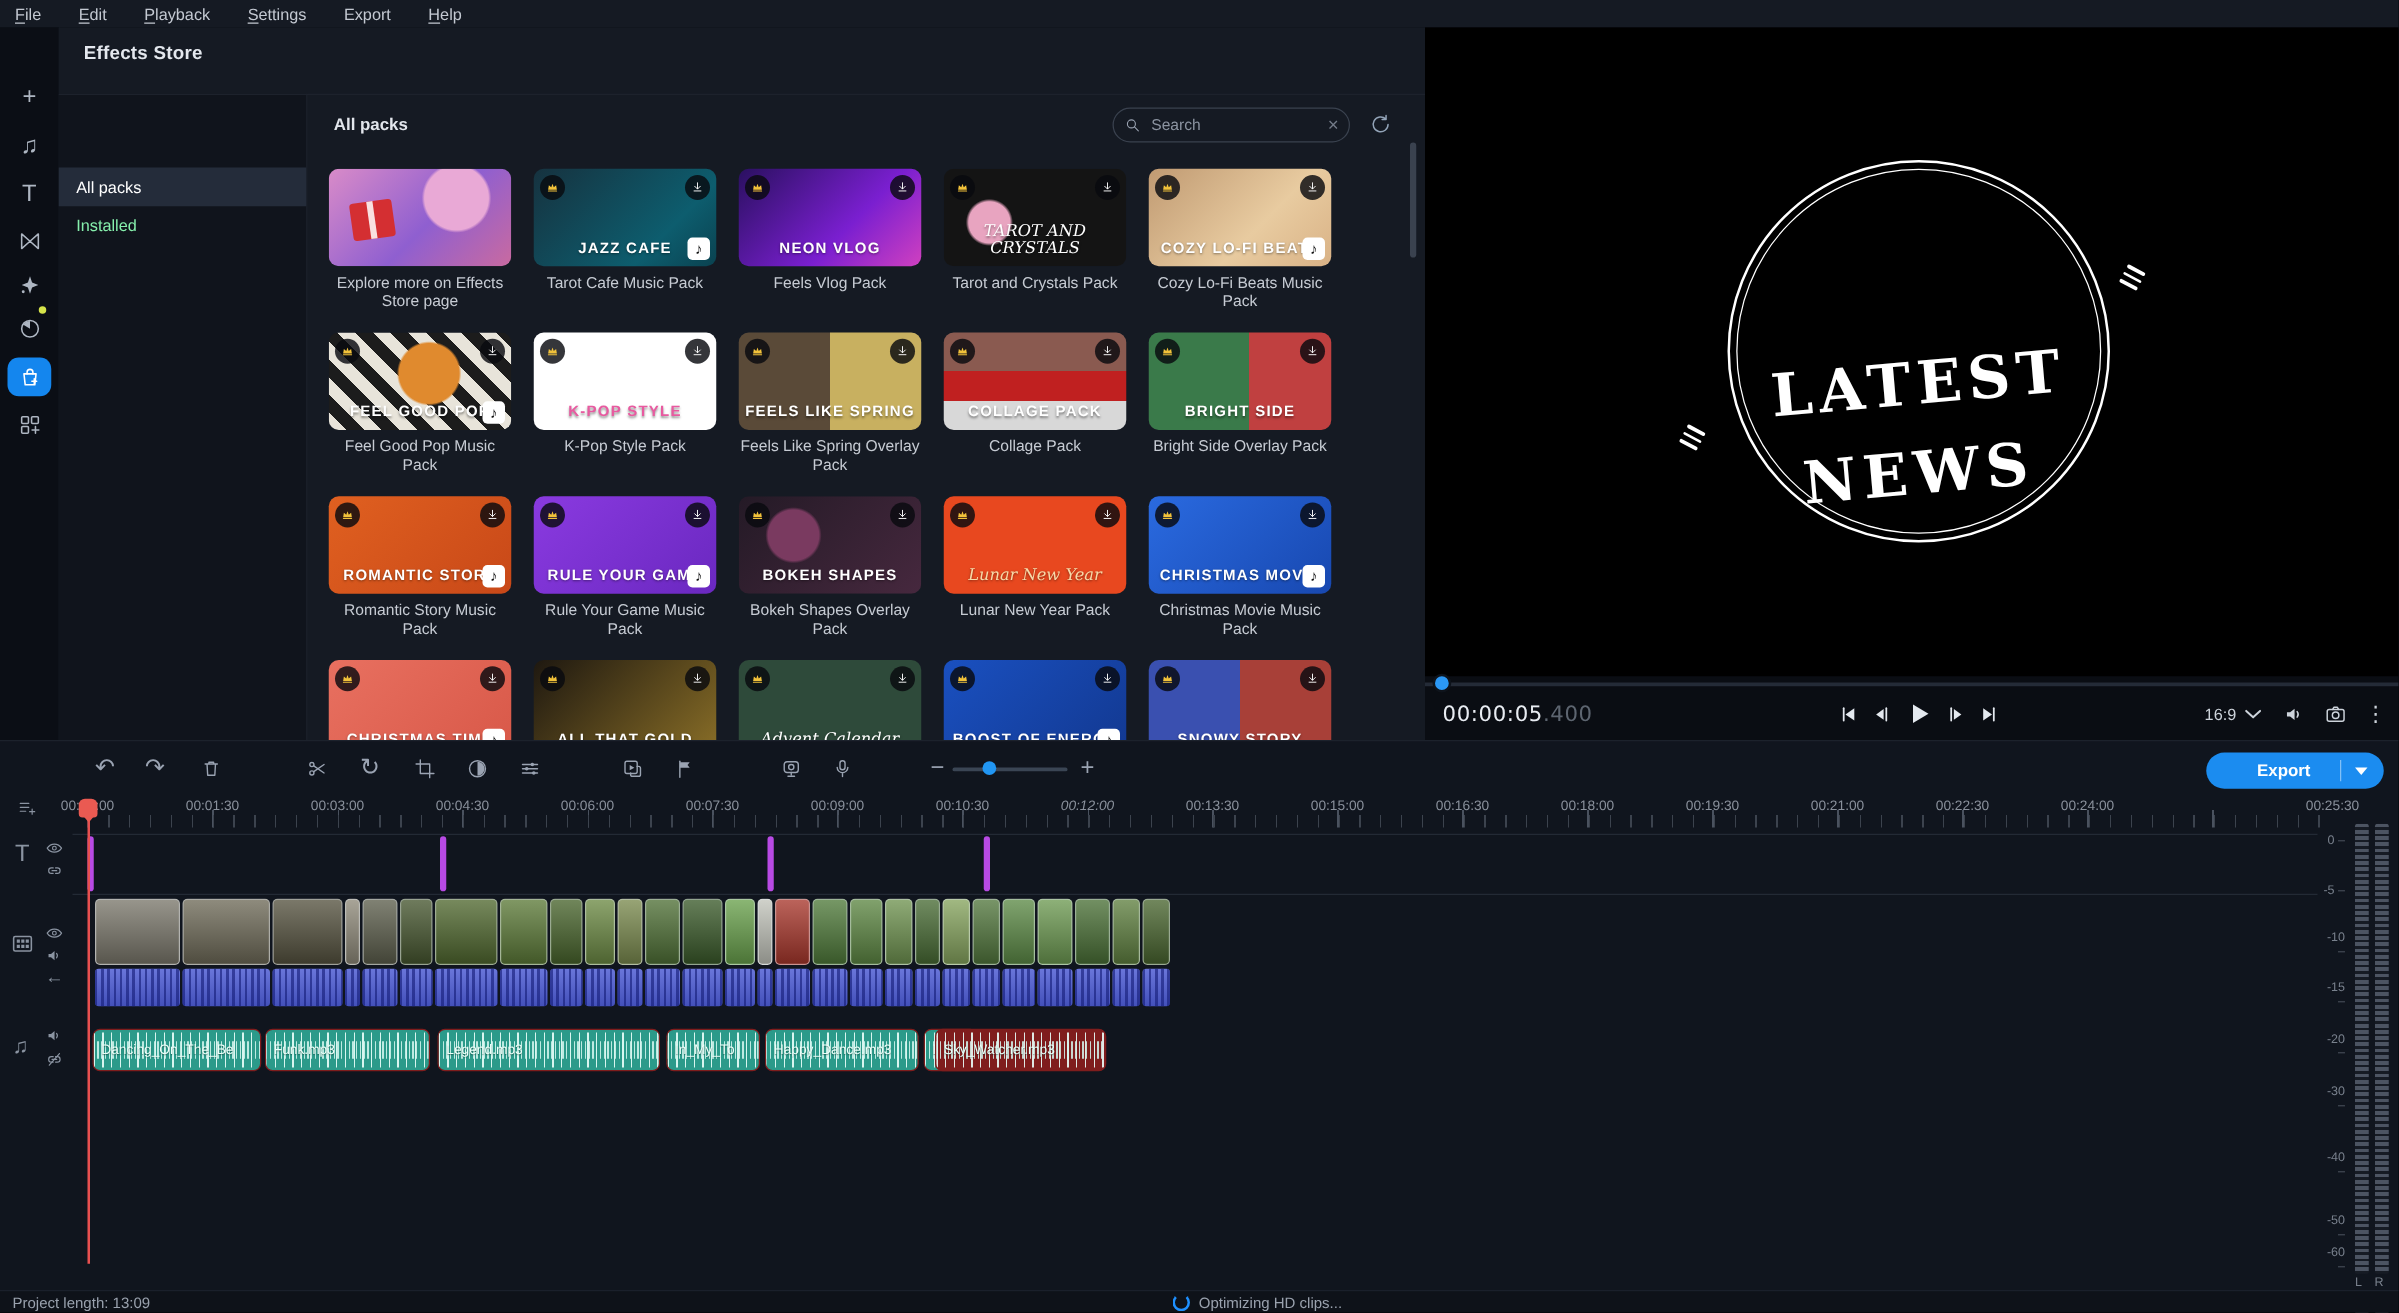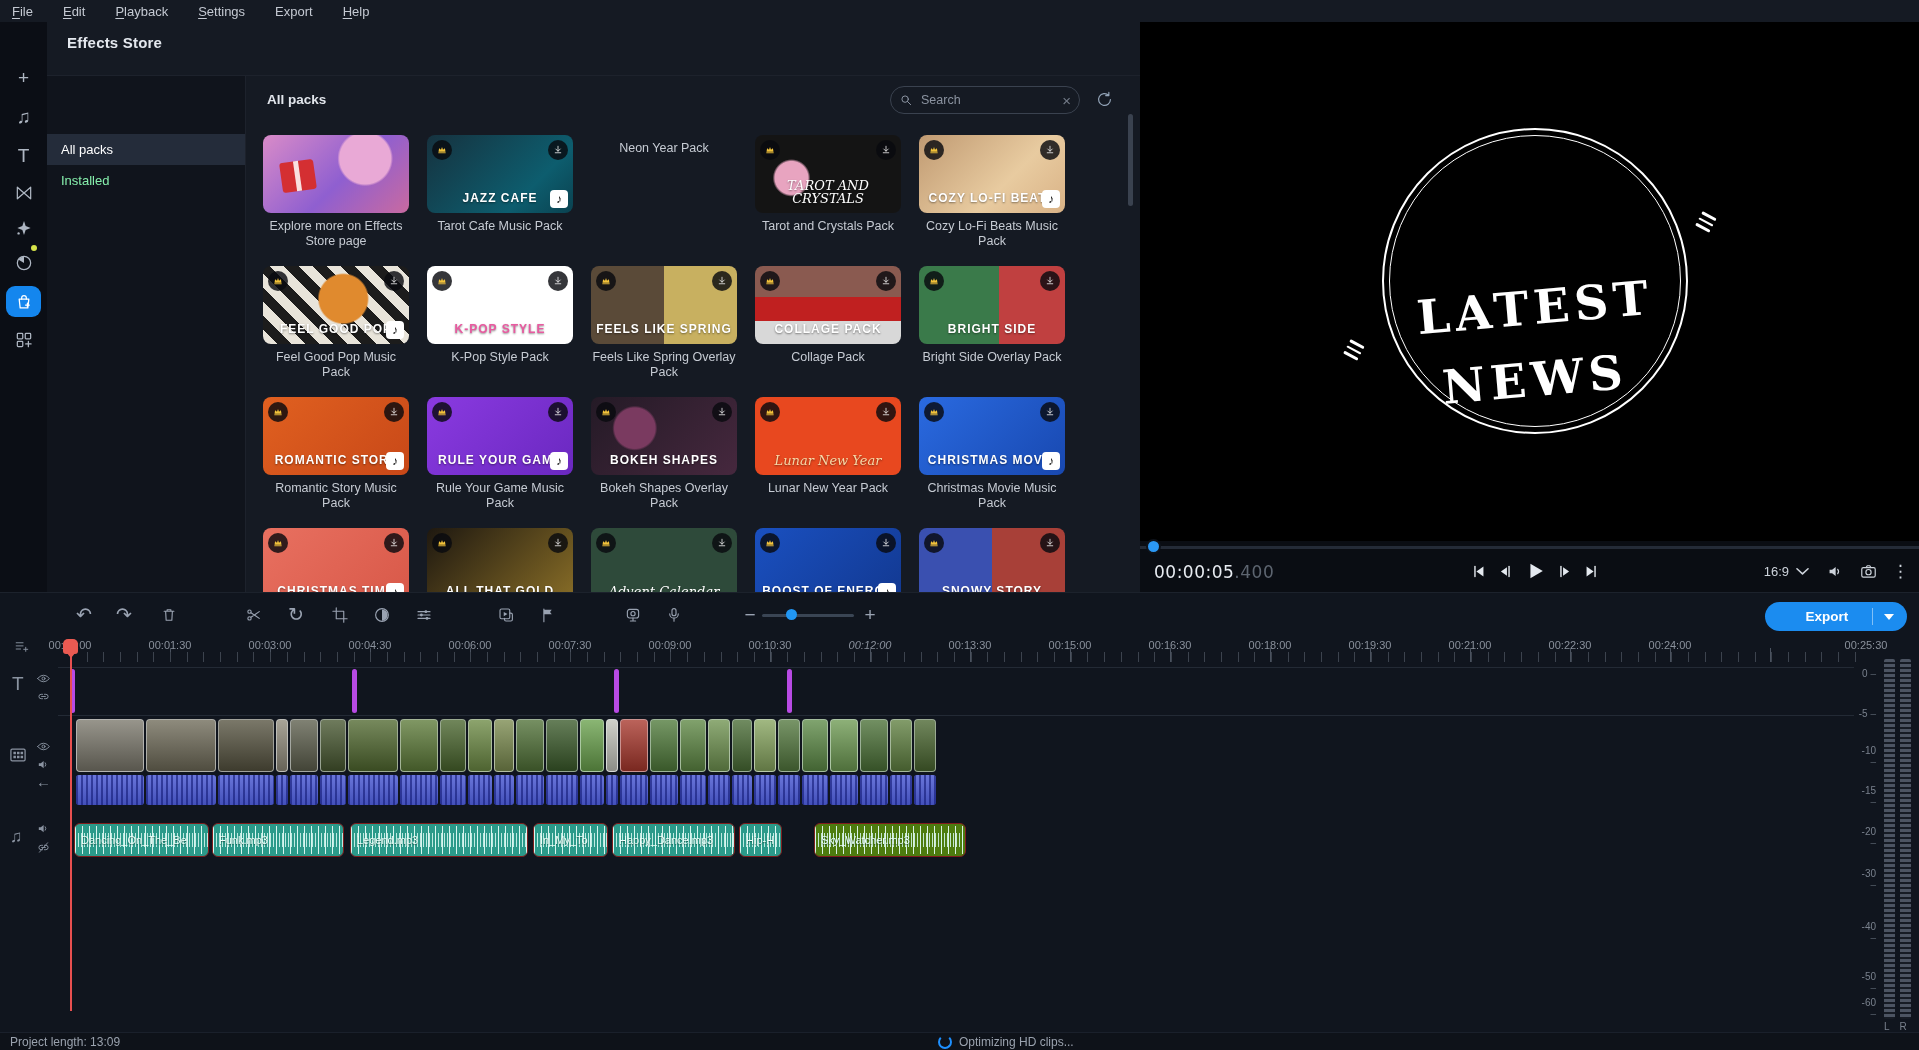--- a/index.html
+++ b/index.html
@@ -226,21 +226,35 @@
               <div class="badge dl">
                 <svg viewBox="0 0 24 24" fill="none" stroke="currentColor" stroke-width="1.5" stroke-linecap="round" stroke-linejoin="round">
                   <path d="M12 4.5v9.5M7.5 10l4.5 4.5L16.5 10M6.5 17.5h11" stroke="#fff"></path>
                 </svg>
               </div>
               <div class="nbadge">♪</div>
             </div>
             <div class="t-label">Tarot Cafe Music Pack</div>
           </div>
           <div class="tile" style="left: 346px; top: 59px;">
-            <div class="t-label">Neon Year Pack</div>
+            <div class="thumb" style="background: linear-gradient(135deg, rgb(42, 16, 96), rgb(122, 31, 208) 60%, rgb(208, 64, 192));">
+              <div class="ttext">NEON VLOG</div>
+              <div class="badge crown">
+                <svg viewBox="0 0 24 24" fill="none" stroke="currentColor" stroke-width="1.5" stroke-linecap="round" stroke-linejoin="round">
+                  <path fill="#f2c23a" stroke="none" d="M5 15.5l1.2-7 3.8 3L12 6l2 5.5 3.8-3 1.2 7z"></path>
+                  <path d="M5.5 17.5h13" stroke="#f2c23a" stroke-width="1.8"></path>
+                </svg>
+              </div>
+              <div class="badge dl">
+                <svg viewBox="0 0 24 24" fill="none" stroke="currentColor" stroke-width="1.5" stroke-linecap="round" stroke-linejoin="round">
+                  <path d="M12 4.5v9.5M7.5 10l4.5 4.5L16.5 10M6.5 17.5h11" stroke="#fff"></path>
+                </svg>
+              </div>
+            </div>
+            <div class="t-label">Feels Vlog Pack</div>
           </div>
           <div class="tile" style="left: 510px; top: 59px;">
             <div class="thumb" style="background: radial-gradient(circle at 25% 55%, rgb(232, 164, 192) 0px, rgb(232, 164, 192) 14%, transparent 16%), rgb(20, 20, 20);">
               <div class="ttext script">TAROT AND CRYSTALS</div>
               <div class="badge crown">
                 <svg viewBox="0 0 24 24" fill="none" stroke="currentColor" stroke-width="1.5" stroke-linecap="round" stroke-linejoin="round">
                   <path fill="#f2c23a" stroke="none" d="M5 15.5l1.2-7 3.8 3L12 6l2 5.5 3.8-3 1.2 7z"></path>
                   <path d="M5.5 17.5h13" stroke="#f2c23a" stroke-width="1.8"></path>
                 </svg>
               </div>
@@ -858,21 +872,21 @@
         <div class="aclip" style="left: 612px; width: 123px; background: rgb(43, 154, 138);">
           <div class="wv2"></div>
           <div class="wv1"></div>
           <div class="albl">Happy_Dance.mp3</div>
         </div>
         <div class="aclip" style="left: 739px; width: 43px; background: rgb(43, 154, 138);">
           <div class="wv2"></div>
           <div class="wv1"></div>
           <div class="albl">Hip-H</div>
         </div>
-        <div class="aclip" style="left: 814px; width: 152px; background: #4d7c0f;">
+        <div class="aclip" style="left: 748px; width: 137px; background: #7f1d1d;">
           <div class="wv2"></div>
           <div class="wv1"></div>
           <div class="albl">Sky_Watcher.mp3</div>
         </div>
       </div>
 
     <div class="playhead-line"></div>
     <div class="playhead-cap"></div>
 
     <div id="meter">

